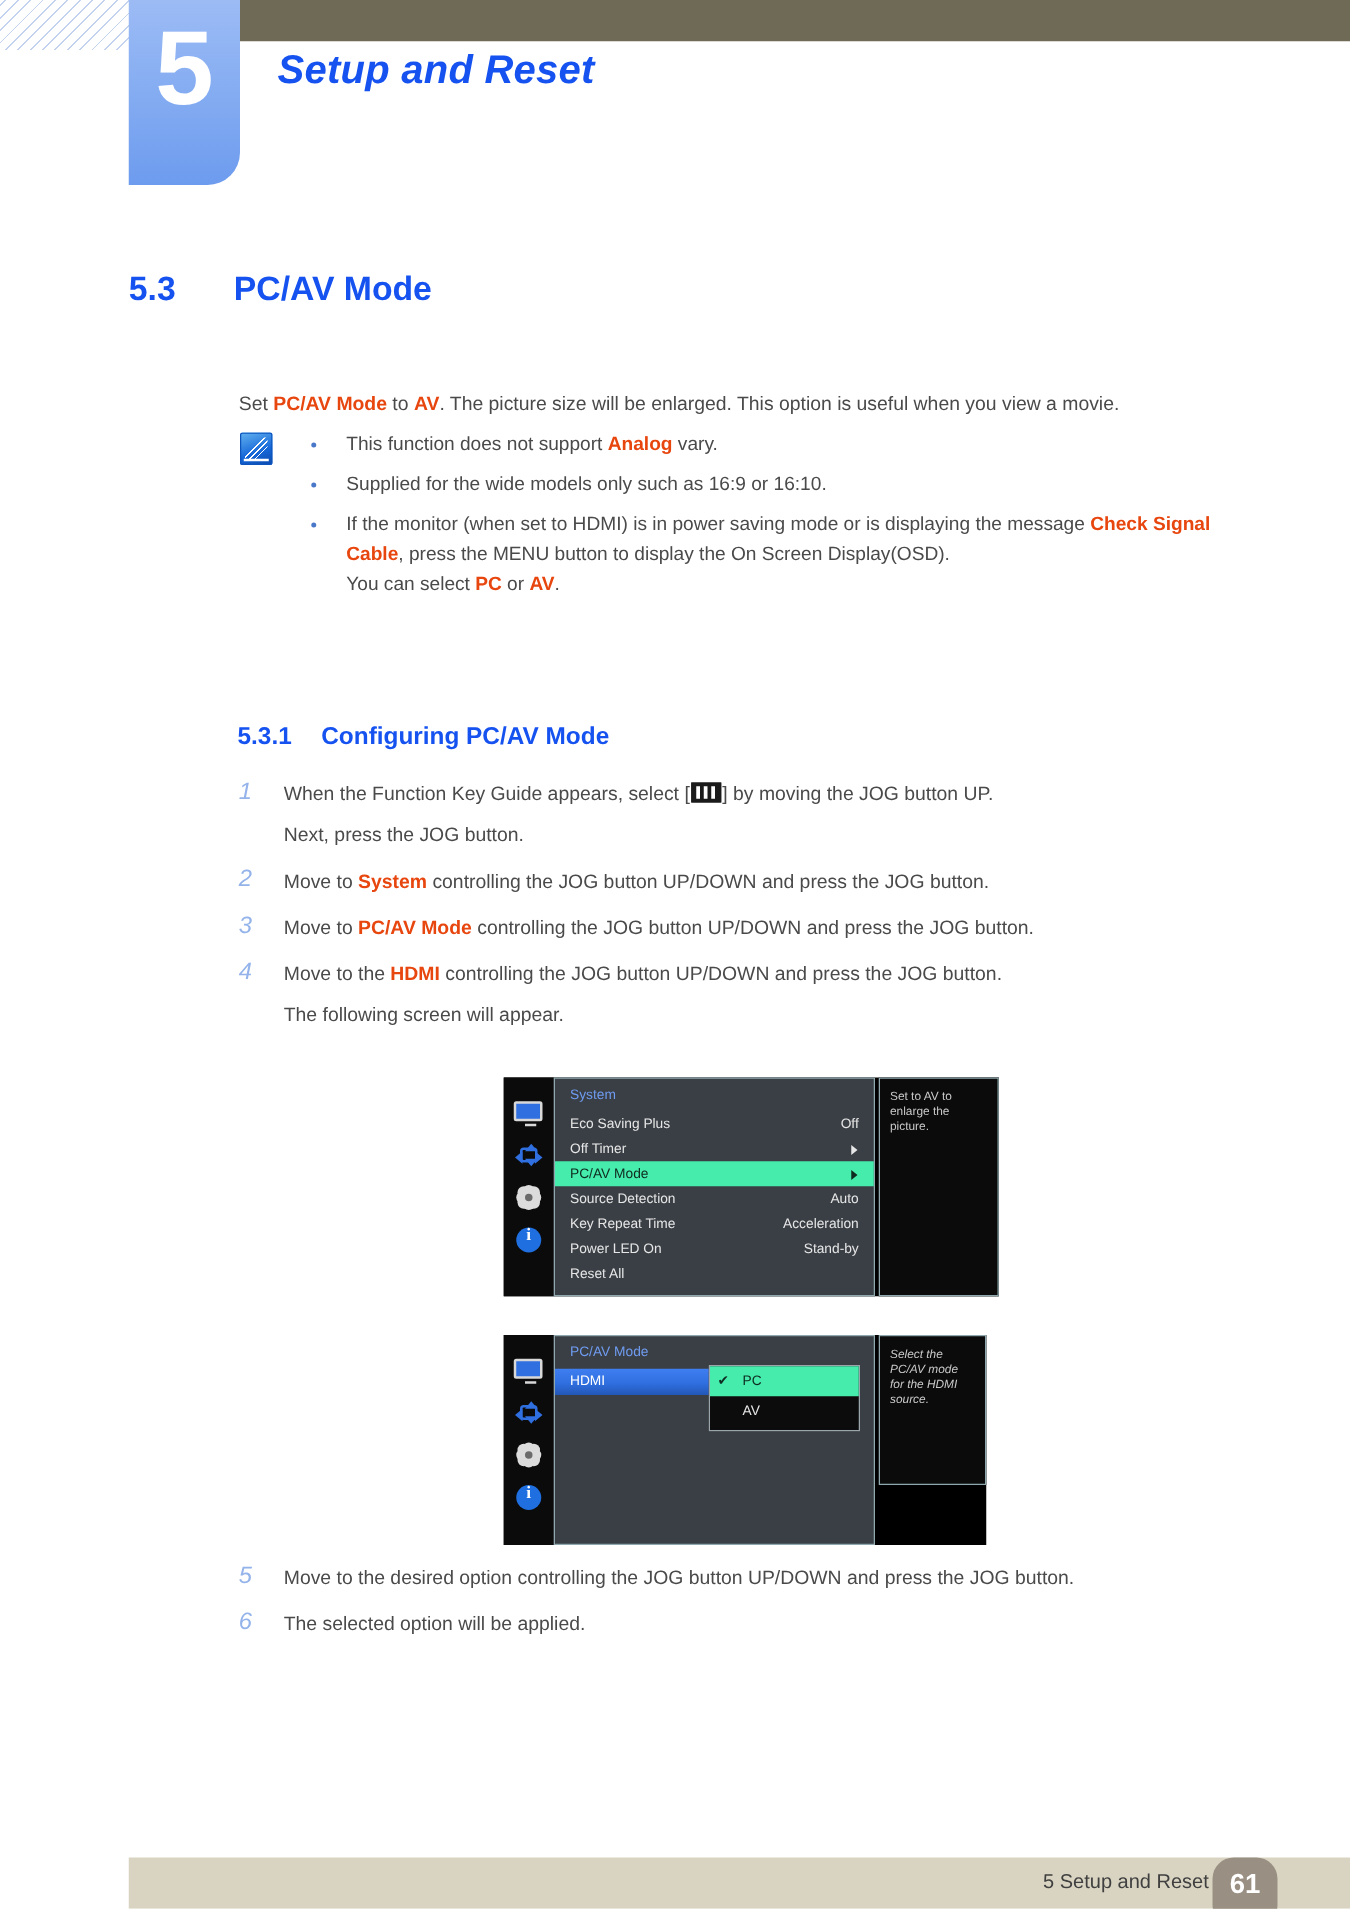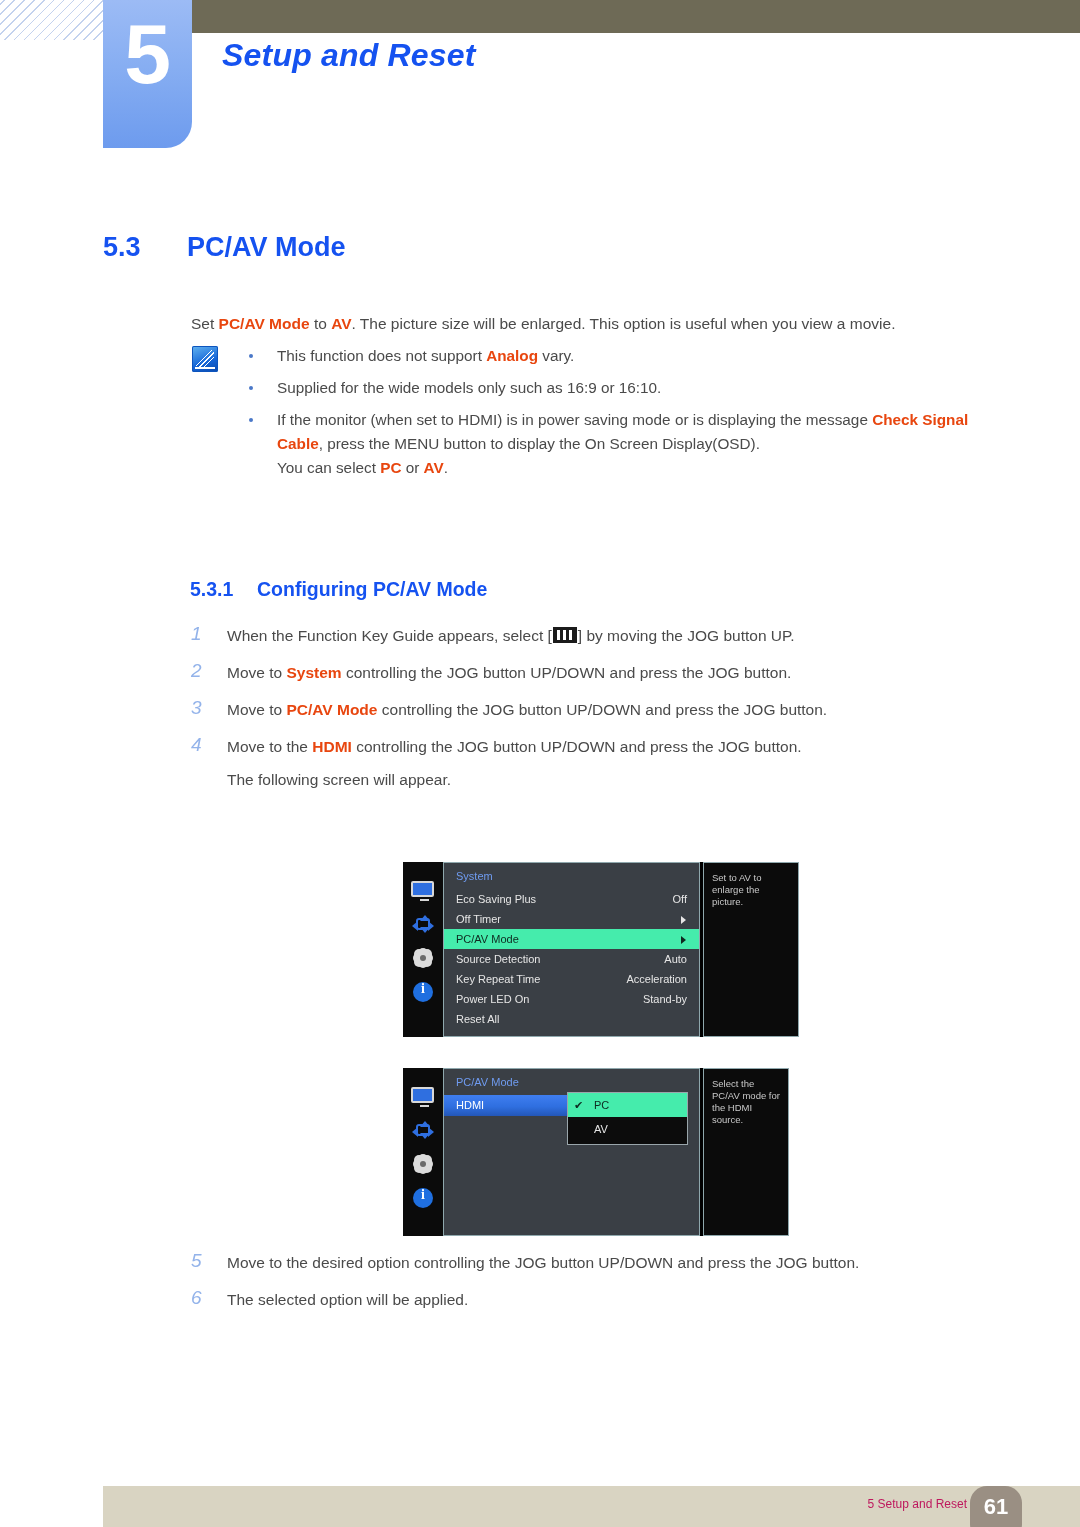--- a/index.html
+++ b/index.html
@@ -81,21 +81,20 @@
     left: 103px; top: 216px;
     width: 800px;
     font-size: 27px;
     font-weight: bold;
     color: #1552f0;
     white-space: nowrap;
   }
   .sec-title .sec-num {
     display: inline-block;
     width: 84px;
-    margin-top: 16px;
   }
 
   .intro {
     position: absolute;
     left: 191px; top: 297px;
     width: 830px;
     font-size: 15.5px;
     line-height: 22px;
     color: #4a4a4a;
   }
@@ -299,21 +298,21 @@
   }
 
   
   #osd1 { left: 403px; top: 862px; width: 396px; height: 175px; }
   #osd1 .panel { left: 40px; width: 257px; height: 175px; }
   #osd1 .tip { left: 300px; width: 96px; height: 175px; }
 
   
   #osd2 { left: 403px; top: 1068px; width: 386px; height: 168px; }
   #osd2 .panel { left: 40px; width: 257px; height: 168px; }
-  #osd2 .tip { left: 300px; width: 86px; height: 168px; }
+  #osd2 .tip { left: 300px; width: 86px; height: 120px; font-style: italic; }
   #osd2 .hdmi-row {
     position:absolute; left: 0; top: 26px; width: 160px; height: 21px;
     background: linear-gradient(180deg,#3f7ef0 0%, #2f6fe0 55%, #2357b8 100%);
     font-size: 11px; line-height: 21px; color:#ffffff;
   }
   #osd2 .hdmi-row .lbl { position:absolute; left: 12px; }
   #osd2 .submenu {
     position:absolute; left: 123px; top: 23px; width: 121px; height: 53px;
     background: #0c0c0c; border: 1px solid #9aa6ab; box-sizing: border-box;
   }
@@ -330,22 +329,22 @@
   .footer-bar {
     position: absolute;
     left: 103px; top: 1486px;
     width: 977px;
     height: 41px;
     background: #d9d4c2;
   }
   .footer-label {
     position: absolute;
     right: 113px; top: 11px;
-    font-size: 12px;
-    color: #be185d;
+    font-size: 16px;
+    color: #404040;
   }
   .footer-pageno {
     position: absolute;
     left: 867px; top: 0;
     width: 52px; height: 55px;
     background: #9a8f83;
     color: #ffffff;
     font-size: 22px;
     font-weight: bold;
     text-align: center;
@@ -383,21 +382,21 @@
       <li><span>This function does not support </span><b class="hl">Analog</b><span> vary.</span></li>
       <li><span>Supplied for the wide models only such as 16:9 or 16:10.</span></li>
       <li><span>If the monitor (when set to HDMI) is in power saving mode or is displaying the message </span><b class="hl">Check Signal Cable</b><span>, press the MENU button to display the On Screen Display(OSD).</span><br><span>You can select </span><b class="hl">PC</b><span> or </span><b class="hl">AV</b><span>.</span></li>
     </ul>
 
   <div class="subsec-title">
     <span class="sub-num">5.3.1</span><span>Configuring PC/AV Mode</span>
   </div>
 
   <ol class="steps top" id="steps-top">
-      <li><span class="sn">1</span><span>When the Function Key Guide appears, select [</span><span class="keyglyph"><span></span><span></span><span></span></span><span>] by moving the JOG button UP.</span></li>
+      <li><span class="sn">1</span><span>When the Function Key Guide appears, select [</span><span class="keyglyph"><span></span><span></span><span></span></span><span>] by moving the JOG button UP.</span><span class="cont">Next, press the JOG button.</span></li>
       <li><span class="sn">2</span><span>Move to </span><b class="hl">System</b><span> controlling the JOG button UP/DOWN and press the JOG button.</span></li>
       <li><span class="sn">3</span><span>Move to </span><b class="hl">PC/AV Mode</b><span> controlling the JOG button UP/DOWN and press the JOG button.</span></li>
       <li><span class="sn">4</span><span>Move to the </span><b class="hl">HDMI</b><span> controlling the JOG button UP/DOWN and press the JOG button.</span><span class="cont">The following screen will appear.</span></li>
     </ol>
 
   <div class="osd" id="osd1">
     <div class="rail">
       <div class="osd-icon i1">
           <div class="ico-monitor"></div>
         </div>

